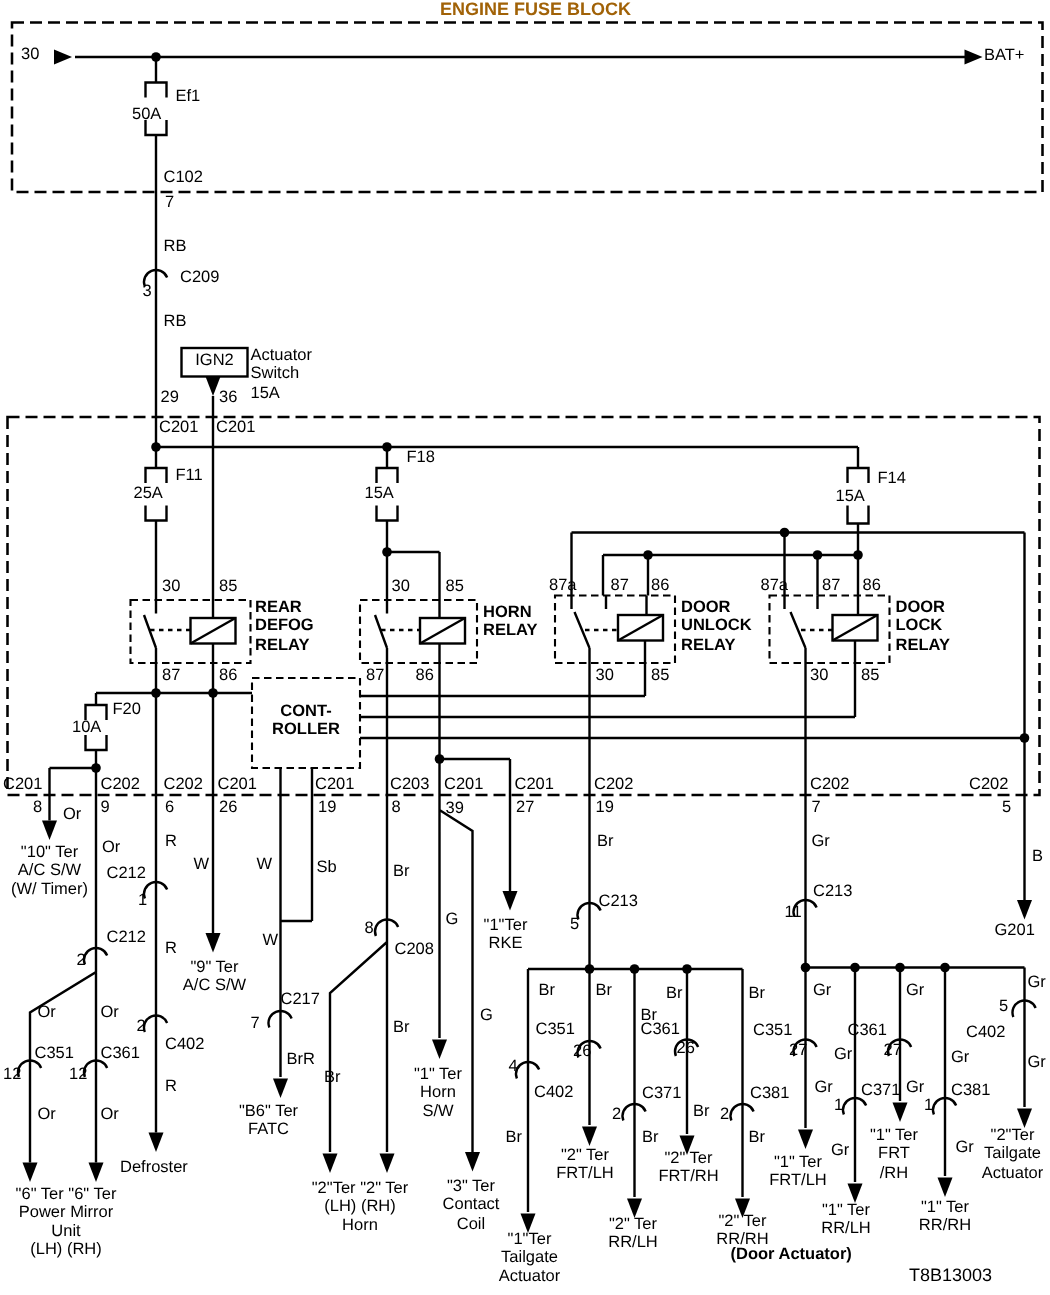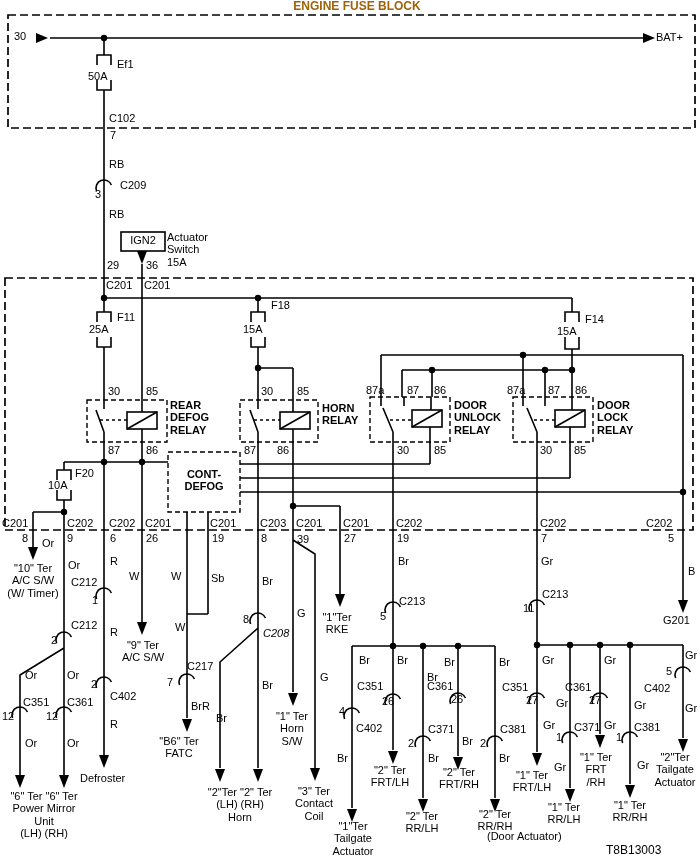--- a/index.html
+++ b/index.html
@@ -219,21 +219,21 @@
 RELAY</div>
       <div class="lbl b" style="left: 322px; top: 402px;">HORN
 RELAY</div>
       <div class="lbl b" style="left: 454px; top: 399px;">DOOR
 UNLOCK
 RELAY</div>
       <div class="lbl b" style="left: 597px; top: 399px;">DOOR
 LOCK
 RELAY</div>
       <div class="lbl b c" style="left: 168px; top: 468px; width: 72px;">CONT-
-DEFOG</div>
+ROLLER</div>
       <div class="lbl" style="left: 75px; top: 467px;">F20</div>
       <div class="lbl" style="left: 48px; top: 479px;">10A</div>
       <div class="lbl" style="left: 2px; top: 517px;">C201</div>
       <div class="lbl" style="left: 67px; top: 517px;">C202</div>
       <div class="lbl" style="left: 109px; top: 517px;">C202</div>
       <div class="lbl" style="left: 145px; top: 517px;">C201</div>
       <div class="lbl" style="left: 210px; top: 517px;">C201</div>
       <div class="lbl" style="left: 260px; top: 517px;">C203</div>
       <div class="lbl" style="left: 296px; top: 517px;">C201</div>
       <div class="lbl" style="left: 343px; top: 517px;">C201</div>
@@ -283,21 +283,21 @@
       <div class="lbl" style="left: 67px; top: 737px;">Or</div>
       <div class="lbl c" style="left: 0px; top: 790px; width: 88px;">"6" Ter  "6" Ter
 Power Mirror
 Unit
 (LH)      (RH)</div>
       <div class="lbl" style="left: 110px; top: 718px;">R</div>
       <div class="lbl" style="left: 110px; top: 690px;">C402</div>
       <div class="lbl" style="left: 91px; top: 678px;">2</div>
       <div class="lbl" style="left: 80px; top: 772px;">Defroster</div>
       <div class="lbl" style="left: 262px; top: 575px;">Br</div>
-      <div class="lbl" style="left: 263px; top: 627px; font-style: italic;">C208</div>
+      <div class="lbl" style="left: 263px; top: 627px;">C208</div>
       <div class="lbl" style="left: 243px; top: 613px;">8</div>
       <div class="lbl" style="left: 262px; top: 679px;">Br</div>
       <div class="lbl" style="left: 216px; top: 712px;">Br</div>
       <div class="lbl c" style="left: 196px; top: 786px; width: 88px;">"2"Ter  "2" Ter
 (LH)    (RH)
 Horn</div>
       <div class="lbl" style="left: 297px; top: 607px;">G</div>
       <div class="lbl c" style="left: 268px; top: 710px; width: 48px;">"1" Ter
 Horn
 S/W</div>
@@ -333,21 +333,21 @@
 Tailgate
 Actuator</div>
       <div class="lbl c" style="left: 364px; top: 764px; width: 52px;">"2" Ter
 FRT/LH</div>
       <div class="lbl c" style="left: 398px; top: 810px; width: 48px;">"2" Ter
 RR/LH</div>
       <div class="lbl c" style="left: 432px; top: 766px; width: 54px;">"2" Ter
 FRT/RH</div>
       <div class="lbl c" style="left: 470px; top: 808px; width: 50px;">"2" Ter
 RR/RH</div>
-      <div class="lbl" style="left: 487px; top: 830px;">(Door Actuator)</div>
+      <div class="lbl" style="left: 487px; top: 830px; font-weight: bold;">(Door Actuator)</div>
       <div class="lbl" style="left: 541px; top: 555px;">Gr</div>
       <div class="lbl" style="left: 542px; top: 588px;">C213</div>
       <div class="lbl" style="left: 523px; top: 602px;">11</div>
       <div class="lbl" style="left: 542px; top: 654px;">Gr</div>
       <div class="lbl" style="left: 604px; top: 654px;">Gr</div>
       <div class="lbl" style="left: 685px; top: 649px;">Gr</div>
       <div class="lbl" style="left: 556px; top: 697px;">Gr</div>
       <div class="lbl" style="left: 543px; top: 719px;">Gr</div>
       <div class="lbl" style="left: 554px; top: 761px;">Gr</div>
       <div class="lbl" style="left: 604px; top: 719px;">Gr</div>

